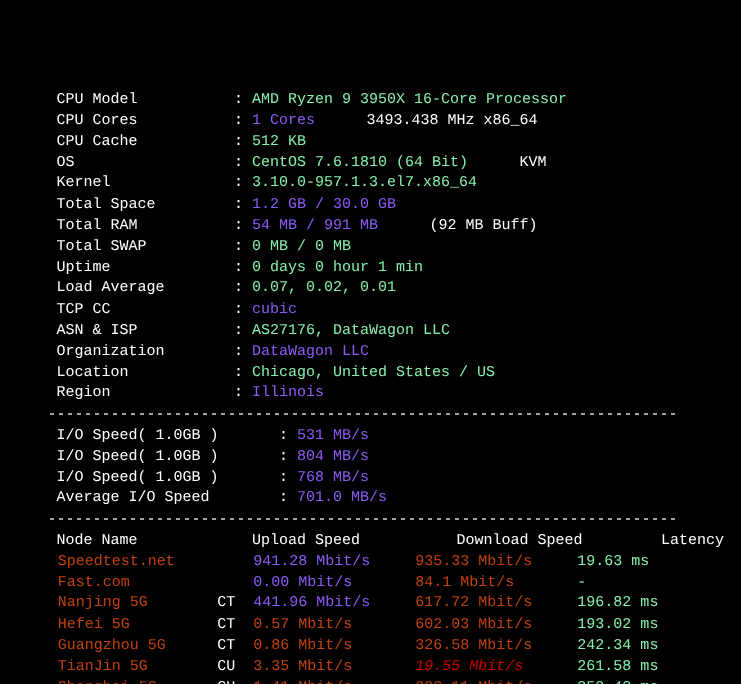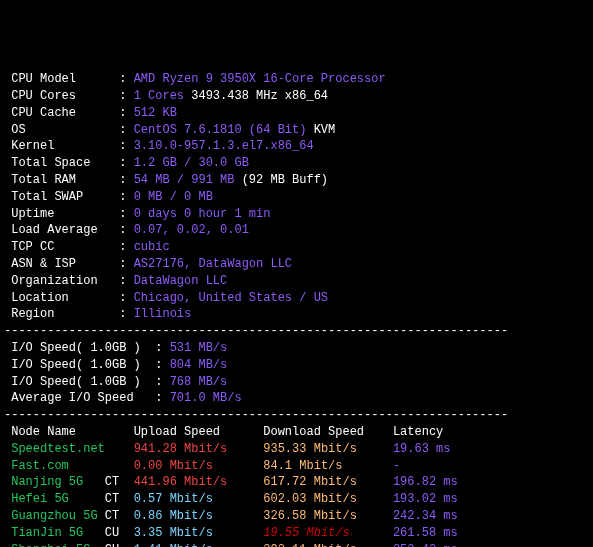--- a/index.html
+++ b/index.html
@@ -5,27 +5,27 @@
     body {
       background: #000;
       color: #ccc;
       font-family: 'Consolas', 'Monaco', 'Courier New', monospace;
       font-size: 12px;
       line-height: 1.4;
       margin: 0;
       padding: 4px;
       white-space: pre;
     }
-    .white { color: #fff; }
-    .cyan { color: #8b5cf6; }
+    .white { color: #fff; margin-left: 34px; }
+    .cyan { color: #86efac; }
     .yellow { color: #8b5cf6; }
-    .bright-yellow { color: #ef4444; }
-    .green { color: #7dd3fc; }
-    .bright-green { color: #22c55e; }
-    .red { color: #fdba74; text-align: right; }
+    .bright-yellow { color: #8b5cf6; }
+    .green { color: #c2410c; }
+    .bright-green { color: #c2410c; margin-left: 35px; }
+    .red { color: #c2410c; text-align: right; }
     .dark-red { color: #cc0000; font-style: italic; }
   </style>
 </head>
 <body>
 
 
 
 <div id="output"><div><span class="white"> CPU Model      </span><span class="white">: </span><span class="cyan">AMD Ryzen 9 3950X 16-Core Processor</span></div><div><span class="white"> CPU Cores      </span><span class="white">: </span><span class="yellow">1 Cores</span><span class="white"> 3493.438 MHz x86_64</span></div><div><span class="white"> CPU Cache      </span><span class="white">: </span><span class="cyan">512 KB</span></div><div><span class="white"> OS             </span><span class="white">: </span><span class="cyan">CentOS 7.6.1810 (64 Bit)</span><span class="white"> KVM</span></div><div><span class="white"> Kernel         </span><span class="white">: </span><span class="cyan">3.10.0-957.1.3.el7.x86_64</span></div><div><span class="white"> Total Space    </span><span class="white">: </span><span class="yellow">1.2 GB / 30.0 GB</span></div><div><span class="white"> Total RAM      </span><span class="white">: </span><span class="yellow">54 MB / 991 MB</span><span class="white"> (92 MB Buff)</span></div><div><span class="white"> Total SWAP     </span><span class="white">: </span><span class="cyan">0 MB / 0 MB</span></div><div><span class="white"> Uptime         </span><span class="white">: </span><span class="cyan">0 days 0 hour 1 min</span></div><div><span class="white"> Load Average   </span><span class="white">: </span><span class="cyan">0.07, 0.02, 0.01</span></div><div><span class="white"> TCP CC         </span><span class="white">: </span><span class="yellow">cubic</span></div><div><span class="white"> ASN &amp; ISP      </span><span class="white">: </span><span class="cyan">AS27176, DataWagon LLC</span></div><div><span class="white"> Organization   </span><span class="white">: </span><span class="yellow">DataWagon LLC</span></div><div><span class="white"> Location       </span><span class="white">: </span><span class="cyan">Chicago, United States / US</span></div><div><span class="white"> Region         </span><span class="white">: </span><span class="yellow">Illinois</span></div><div><span class="white">----------------------------------------------------------------------</span></div><div><span class="white"> I/O Speed( 1.0GB )  </span><span class="white">: </span><span class="yellow">531 MB/s</span></div><div><span class="white"> I/O Speed( 1.0GB )  </span><span class="white">: </span><span class="yellow">804 MB/s</span></div><div><span class="white"> I/O Speed( 1.0GB )  </span><span class="white">: </span><span class="yellow">768 MB/s</span></div><div><span class="white"> Average I/O Speed   </span><span class="white">: </span><span class="yellow">701.0 MB/s</span></div><div><span class="white">----------------------------------------------------------------------</span></div><div><span class="white"> Node Name        </span><span class="white">Upload Speed      </span><span class="white">Download Speed    </span><span class="white">Latency</span></div><div><span class="bright-green"> Speedtest.net</span><span class="white">    </span><span class="bright-yellow">941.28 Mbit/s     </span><span class="red">935.33 Mbit/s     </span><span class="cyan">19.63 ms</span></div><div><span class="bright-green"> Fast.com     </span><span class="white">    </span><span class="bright-yellow">0.00 Mbit/s       </span><span class="red">84.1 Mbit/s       </span><span class="cyan">-</span></div><div><span class="bright-green"> Nanjing 5G   </span><span class="white">CT  </span><span class="bright-yellow">441.96 Mbit/s     </span><span class="red">617.72 Mbit/s     </span><span class="cyan">196.82 ms</span></div><div><span class="bright-green"> Hefei 5G     </span><span class="white">CT  </span><span class="green">0.57 Mbit/s       </span><span class="red">602.03 Mbit/s     </span><span class="cyan">193.02 ms</span></div><div><span class="bright-green"> Guangzhou 5G </span><span class="white">CT  </span><span class="green">0.86 Mbit/s       </span><span class="red">326.58 Mbit/s     </span><span class="cyan">242.34 ms</span></div><div><span class="bright-green"> TianJin 5G   </span><span class="white">CU  </span><span class="green">3.35 Mbit/s       </span><span class="dark-red">19.55 Mbit/s      </span><span class="cyan">261.58 ms</span></div><div><span class="bright-green"> Shanghai 5G  </span><span class="white">CU  </span><span class="green">1.41 Mbit/s       </span><span class="red">392.11 Mbit/s     </span><span class="cyan">253.43 ms</span></div></div>
 
 

